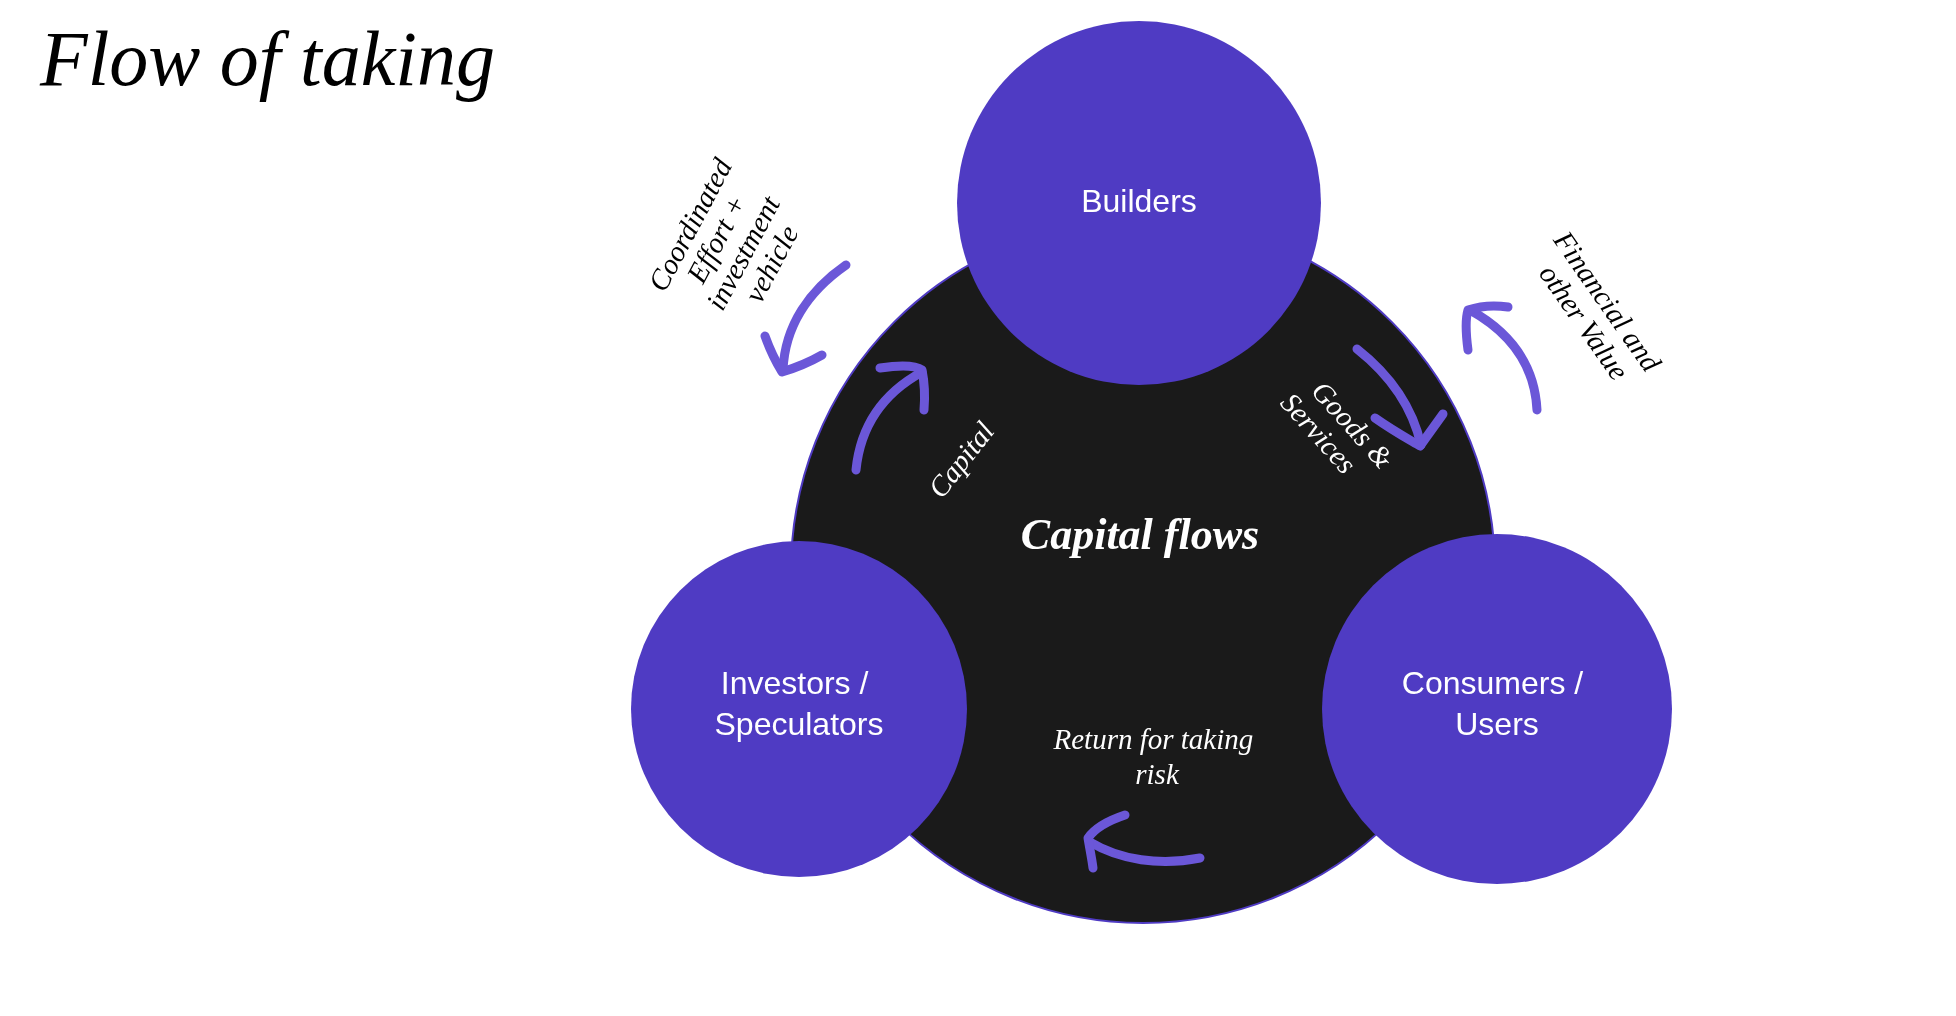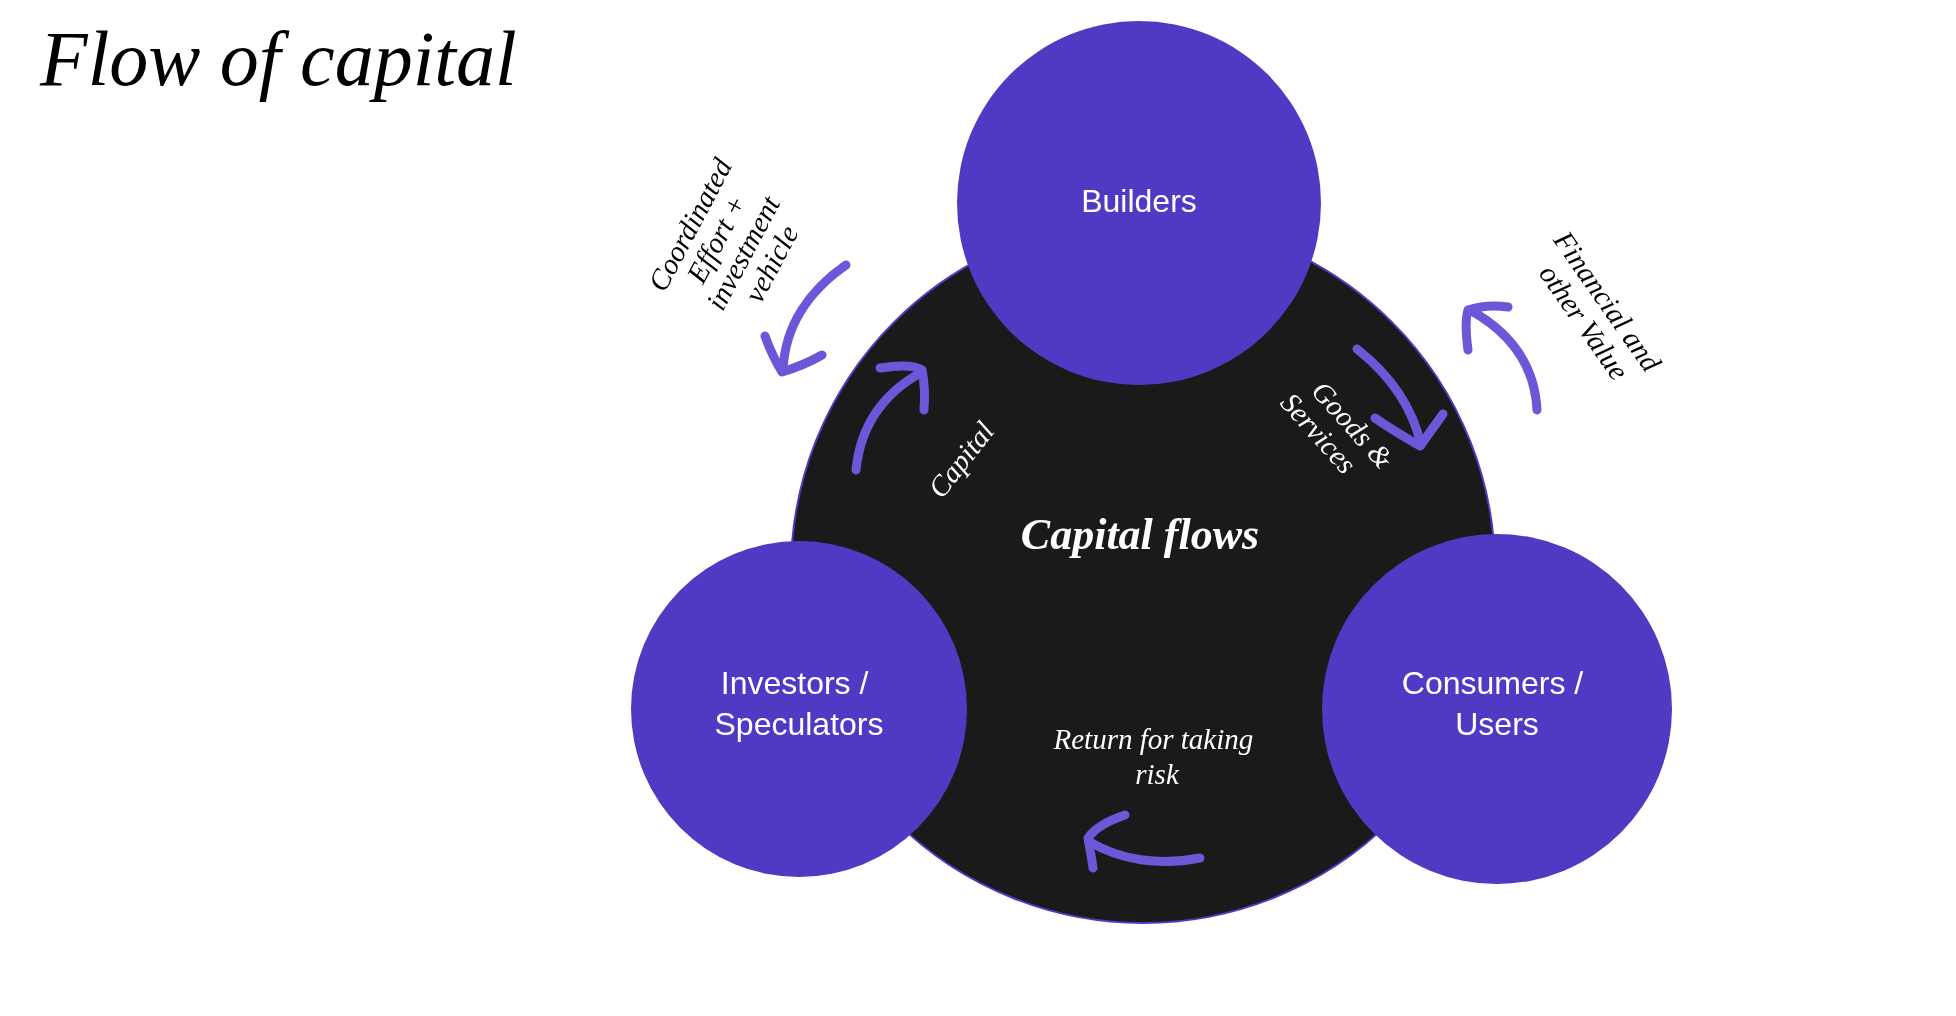--- a/index.html
+++ b/index.html
@@ -25,21 +25,21 @@
   .flow-out {
     font-family: "Liberation Serif", "DejaVu Serif", serif;
     font-style: italic; font-size: 29px; fill: #000000;
   }
   .arrow { fill: none; stroke-linecap: round; stroke-linejoin: round; stroke-width: 9; }
 </style>
 </head>
 <body>
 
 <div id="stage">
-  <div class="title">Flow of capital</div>
+  <div class="title">Flow of taking</div>
 
   <svg width="1956" height="1016" viewBox="0 0 1956 1016" style="position:absolute;left:0;top:0">
 
     <circle id="hub" cx="1143" cy="571" r="352" stroke-width="2" fill="#1a1a1a" stroke="#4f3bc3"></circle>
 
     <circle class="node" cx="1139" cy="203" r="182" fill="#4f3bc3"></circle>
     <circle class="node" cx="799" cy="709" r="168" fill="#4f3bc3"></circle>
     <circle class="node" cx="1497" cy="709" r="175" fill="#4f3bc3"></circle>
 
     <text class="node-label" x="1139" y="212" text-anchor="middle">

